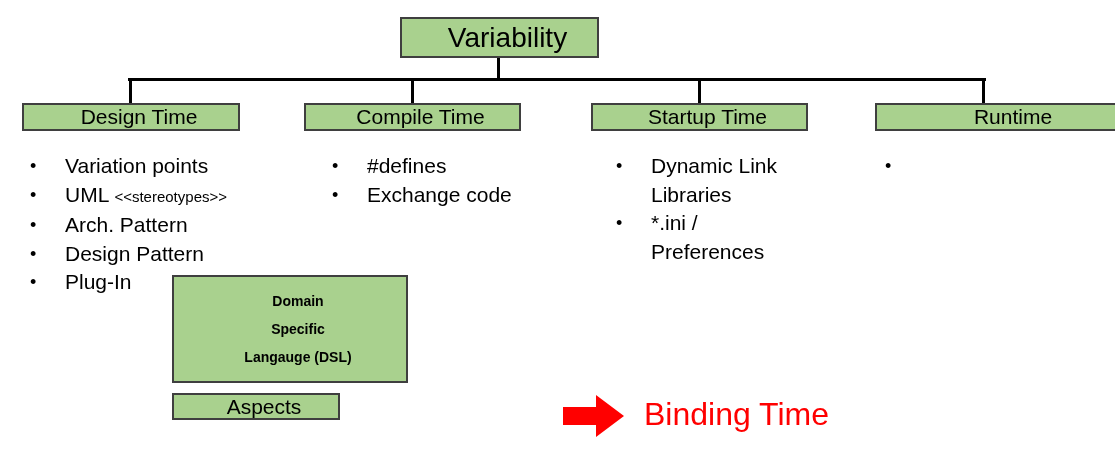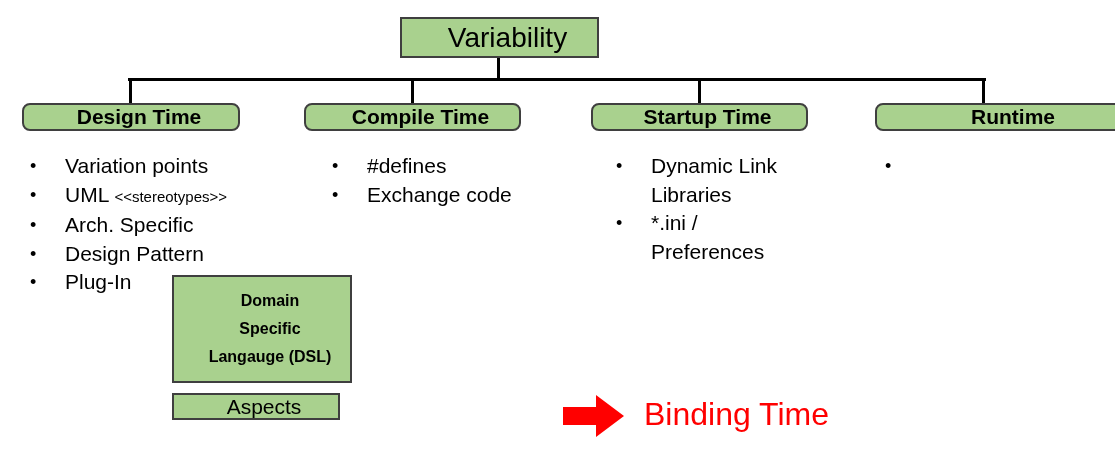--- a/index.html
+++ b/index.html
@@ -17,27 +17,27 @@
     background: var(--box-fill, #a9d18e);
     border: 2px solid var(--box-border, #3f3f3f);
     box-sizing: border-box;
     display: flex;
     align-items: center;
     justify-content: center;
     text-align: center;
     padding-left: 16px;
   }
   .root-box { left: 400px; top: 17px; width: 199px; height: 41px; font-size: 28px; }
-  .hdr { top: 103px; height: 28px; font-weight: bold; font-size: 21px; border-width: 2px; border-radius: 8px; }
+  .hdr { top: 103px; height: 28px; font-weight: normal; font-size: 21px; border-width: 2px; }
   .hdr-0 { left: 22px;  width: 218px; }
   .hdr-1 { left: 304px; width: 217px; }
   .hdr-2 { left: 591px; width: 217px; }
   .hdr-3 { left: 875px; width: 260px; }
-  .dsl-box { left: 172px; top: 275px; width: 180px; height: 108px;
-             font-weight: bold; font-size: 16px; line-height: 28px; white-space: pre-line; }
+  .dsl-box { left: 172px; top: 275px; width: 236px; height: 108px;
+             font-weight: bold; font-size: 14px; line-height: 28px; white-space: pre-line; }
   .aspects-box { left: 172px; top: 393px; width: 168px; height: 27px;
                  font-weight: normal; font-size: 21px; }
   .line { position: absolute; background: var(--connector, #000); }
   .trunk  { left: 497px; top: 58px; width: 3px; height: 23px; }
   .hline  { left: 128px; top: 78px; width: 858px; height: 3px; }
   .drop   { top: 80px; width: 3px; height: 23px; }
   .drop-0 { left: 129px; }
   .drop-1 { left: 411px; }
   .drop-2 { left: 698px; }
   .drop-3 { left: 982px; }
@@ -91,21 +91,21 @@
     <div class="li">
       <span class="bullet">•</span>
       <span class="li-text">Variation points</span>
     </div>
     <div class="li">
       <span class="bullet">•</span>
       <span class="li-text"><span>UML</span> <span class="small">&lt;&lt;stereotypes&gt;&gt;</span></span>
     </div>
     <div class="li">
       <span class="bullet">•</span>
-      <span class="li-text">Arch. Specific</span>
+      <span class="li-text">Arch. Pattern</span>
     </div>
     <div class="li">
       <span class="bullet">•</span>
       <span class="li-text">Design Pattern</span>
     </div>
     <div class="li">
       <span class="bullet">•</span>
       <span class="li-text">Plug-In</span>
     </div>
   </div>

